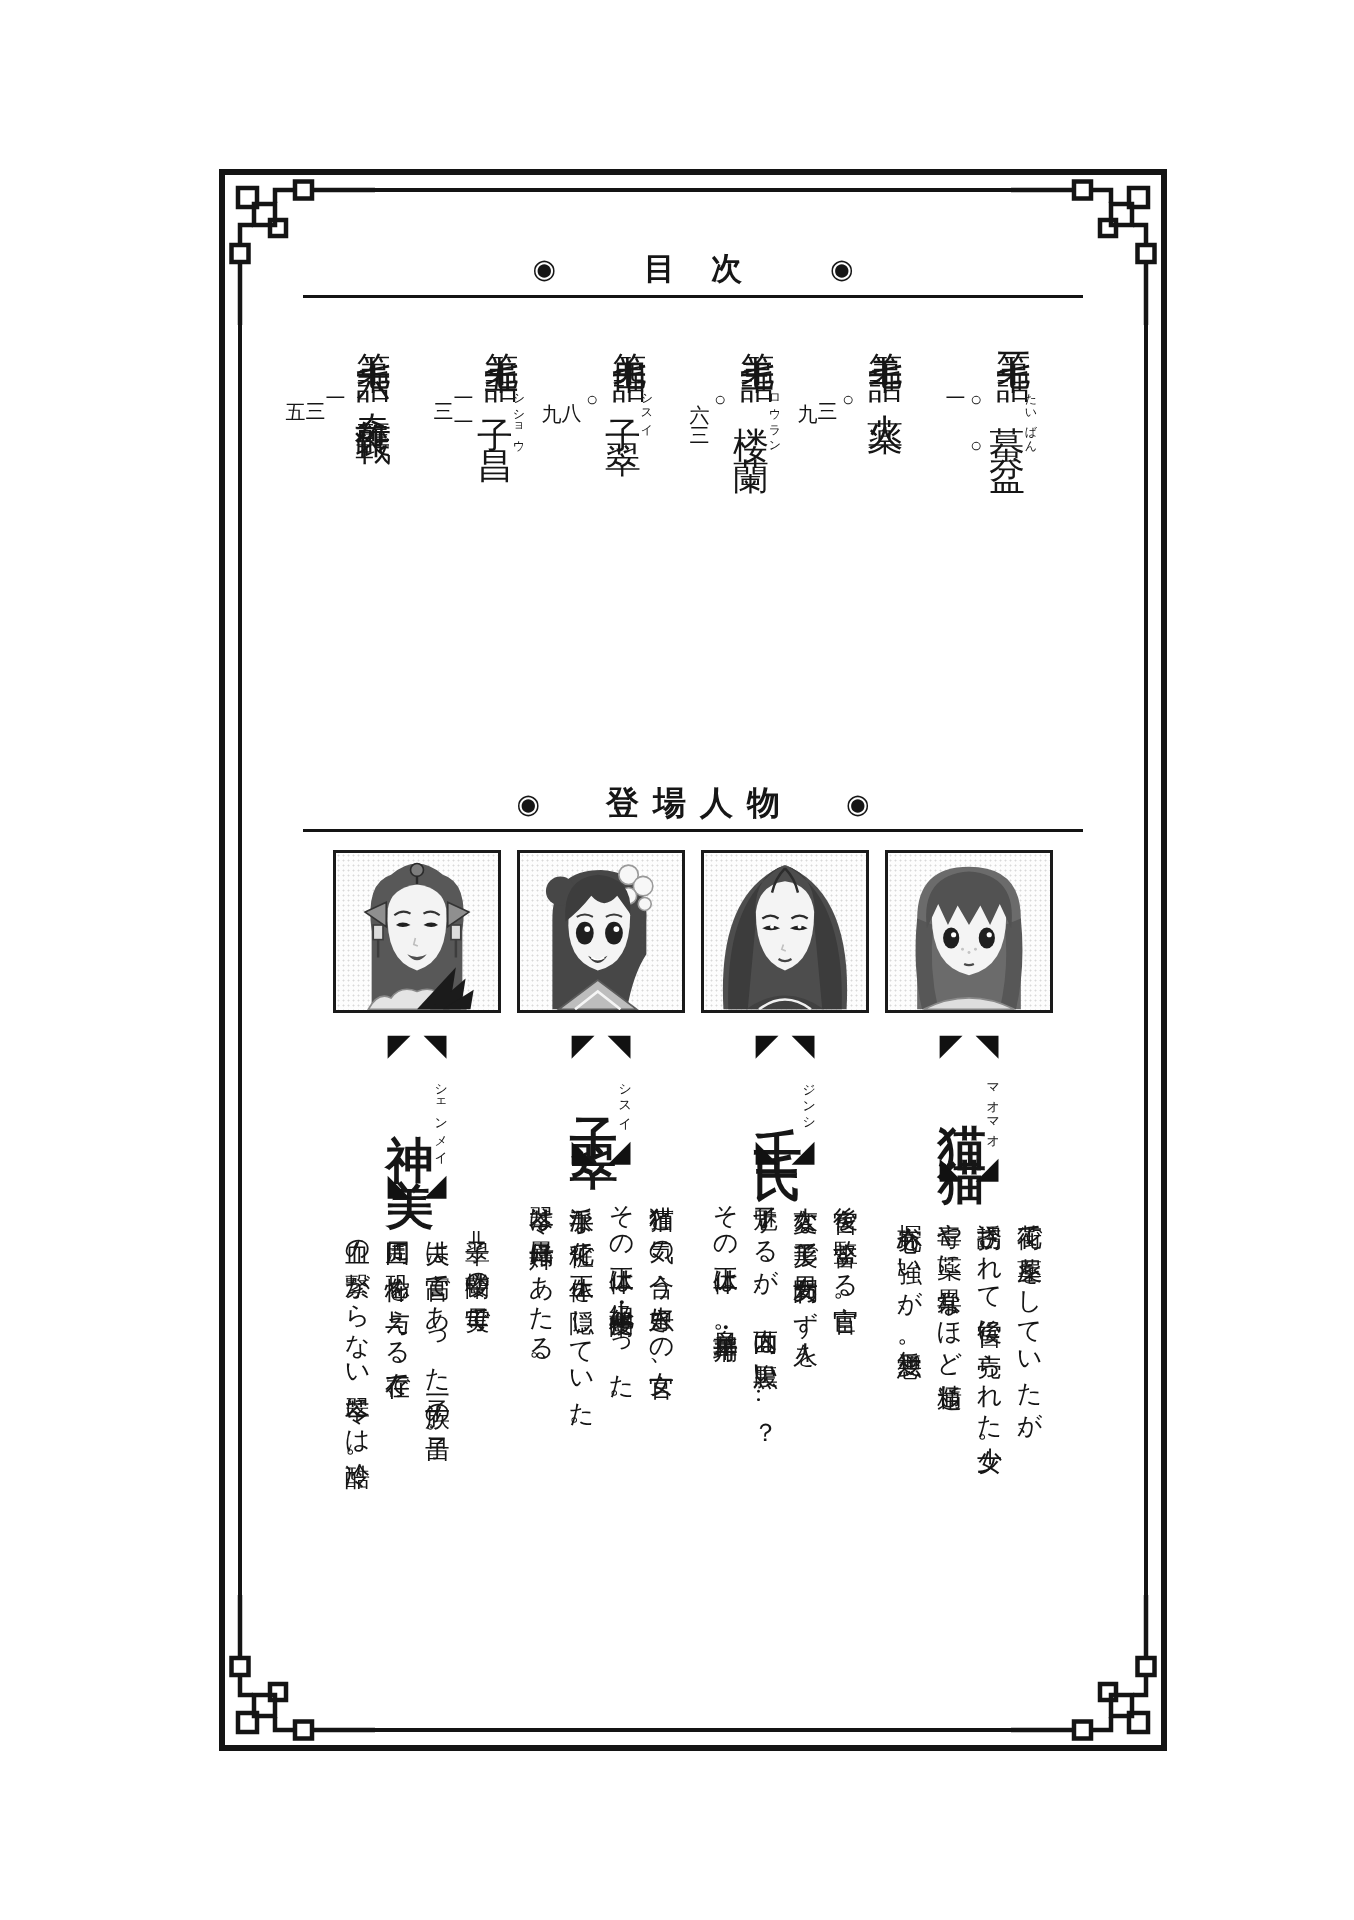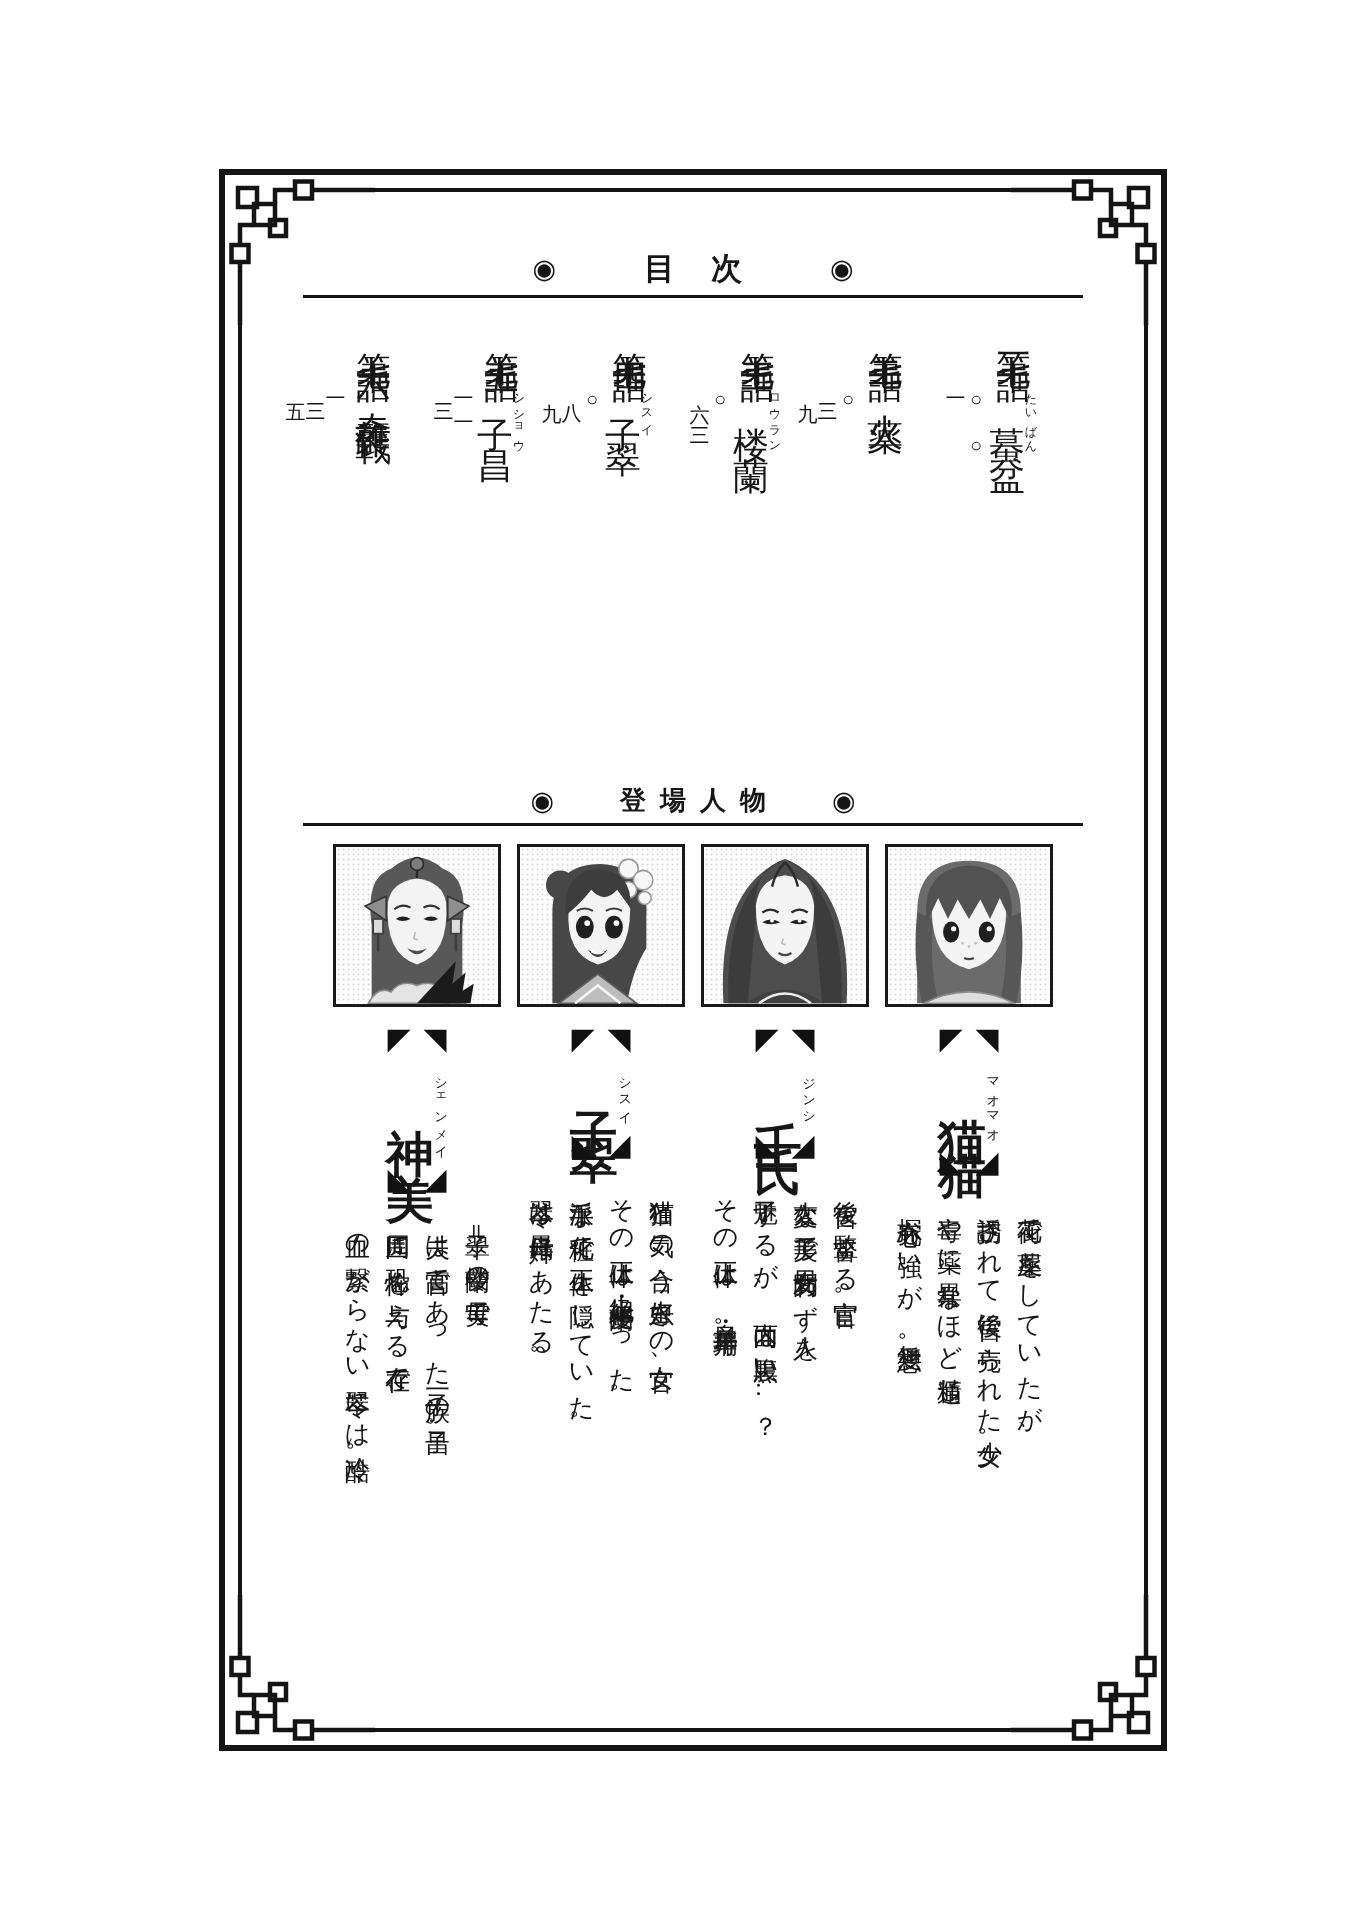--- a/index.html
+++ b/index.html
@@ -21,21 +21,21 @@
 
   .content{position:absolute;left:0;top:0;right:0;bottom:0;display:flex;flex-direction:column;align-items:center;}
 
   .sec-header{display:flex;align-items:center;justify-content:center;gap:52px;line-height:1;}
   .sec-header .icon{font-family:"DejaVu Sans",sans-serif;font-size:27px;}
   .toc-header{margin-top:78px;}
   .toc-title{font-size:31px;font-weight:700;letter-spacing:36px;padding-left:36px;}
   .rule{height:3px;background:#141414;width:780px;}
   .toc-rule{margin-top:11px;}
   .cast-header{margin-top:22px;}
-  .cast-title{font-size:26px;font-weight:700;letter-spacing:14px;padding-left:14px;}
+  .cast-title{font-size:33px;font-weight:700;letter-spacing:14px;padding-left:14px;}
   .cast-rule{margin-top:9px;}
 
   .v{writing-mode:vertical-rl;}
 
   
   .chapters{margin-top:27px;height:440px;display:flex;flex-direction:row-reverse;justify-content:center;gap:10px;}
   .chapter{width:118px;height:440px;}
   .ch-num{margin:0 auto;font-size:34px;letter-spacing:4px;line-height:1;font-weight:500;}
   .ch-body{position:relative;margin-top:40px;display:flex;justify-content:center;}
   .ch-title{font-size:36px;letter-spacing:5px;line-height:1;font-weight:500;}

